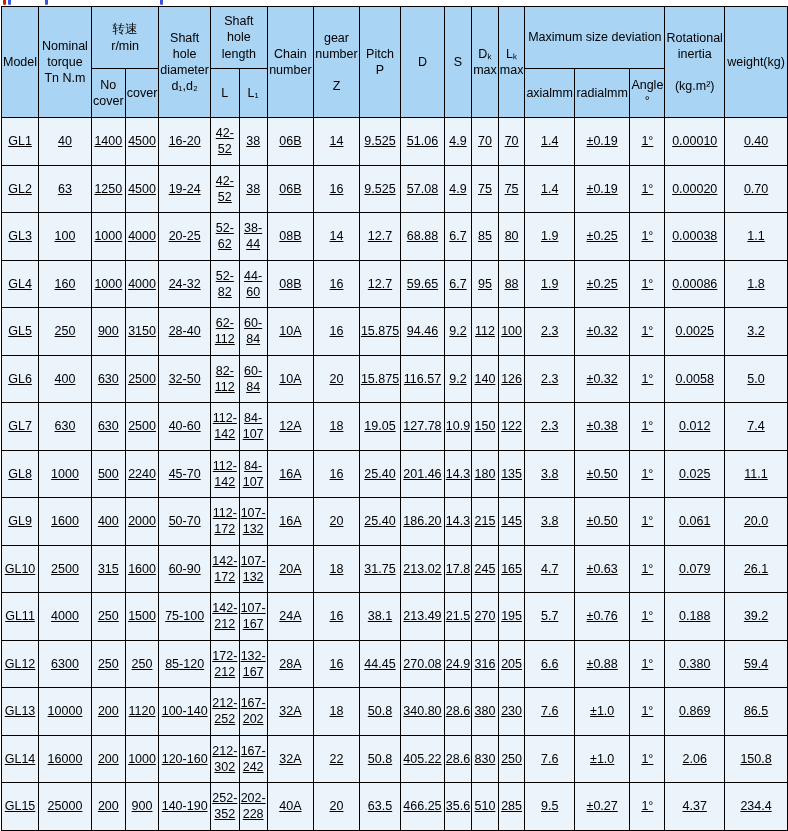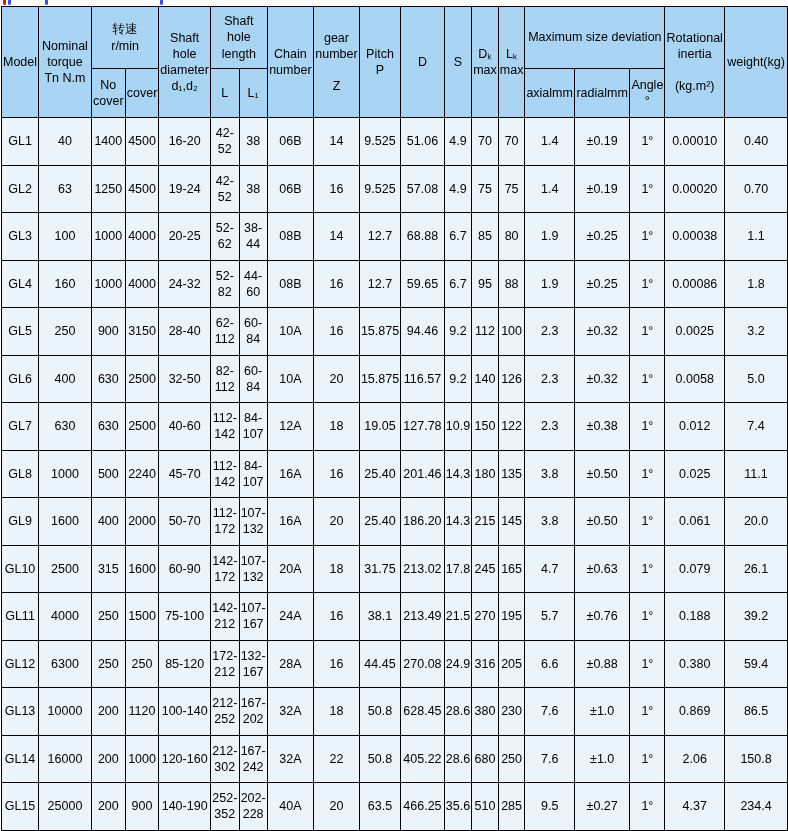--- a/index.html
+++ b/index.html
@@ -8,21 +8,21 @@
   .frag-strip span{position:absolute;top:0;width:3px;height:5px;border-radius:0 0 2px 2px;}
   .frag-blue{background:#3a55d9;}
   .frag-red{background:#cc2200;}
   table.spec{border-collapse:collapse;table-layout:fixed;margin-left:1px;}
   th,td{border:1px solid #000;text-align:center;vertical-align:middle;
         white-space:pre-line;padding:0 1px;line-height:1.3;overflow:hidden;}
   th{background:#a9d4f3;font-weight:normal;font-size:12.5px;}
   td{background:#ebf3fb;font-size:12.5px;}
   tr.h1{height:62px;}
   tr.h2{height:49px;}
-  tbody tr{height:47.5px;}
+  tbody tr{height:47.5px;text-decoration:underline;}
 </style>
 </head>
 <body>
 
 <div class="frag-strip">
   <span class="frag-red" style="left:3px"></span>
   <span class="frag-blue" style="left:8px"></span>
   <span class="frag-blue" style="left:45px"></span>
   <span class="frag-blue" style="left:160px"></span>
 </div>
@@ -378,21 +378,21 @@
         <td>200</td>
         <td>1120</td>
         <td>100-140</td>
         <td>212-
 252</td>
         <td>167-
 202</td>
         <td>32A</td>
         <td>18</td>
         <td>50.8</td>
-        <td>628.45</td>
+        <td>340.80</td>
         <td>28.6</td>
         <td>380</td>
         <td>230</td>
         <td>7.6</td>
         <td>±1.0</td>
         <td>1°</td>
         <td>0.869</td>
         <td>86.5</td>
       </tr>
       <tr>
@@ -403,21 +403,21 @@
         <td>120-160</td>
         <td>212-
 302</td>
         <td>167-
 242</td>
         <td>32A</td>
         <td>22</td>
         <td>50.8</td>
         <td>405.22</td>
         <td>28.6</td>
-        <td>680</td>
+        <td>830</td>
         <td>250</td>
         <td>7.6</td>
         <td>±1.0</td>
         <td>1°</td>
         <td>2.06</td>
         <td>150.8</td>
       </tr>
       <tr>
         <td>GL15</td>
         <td>25000</td>

